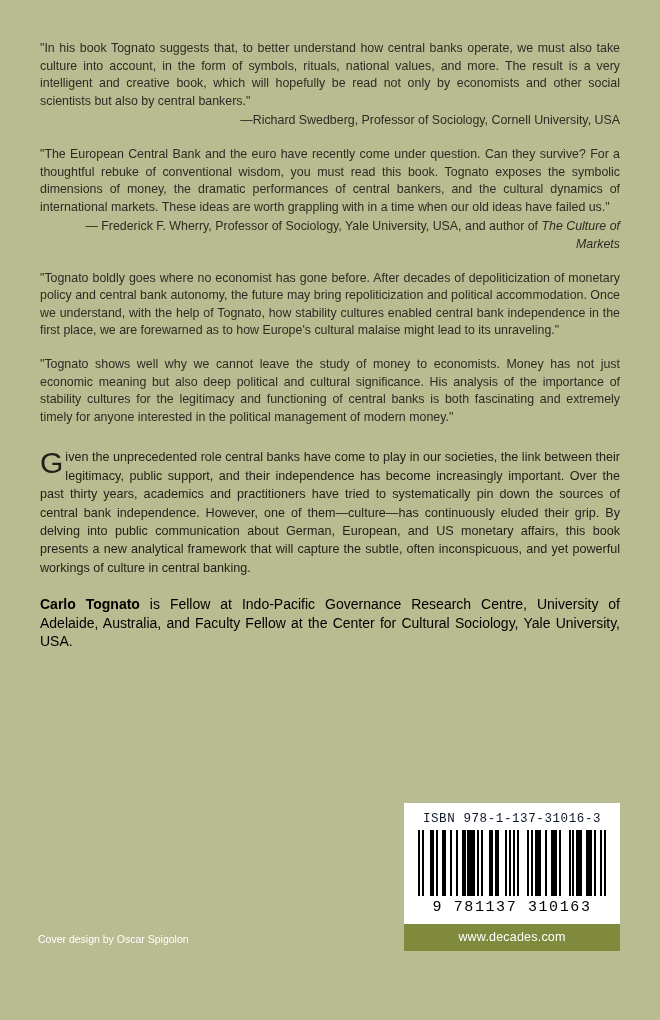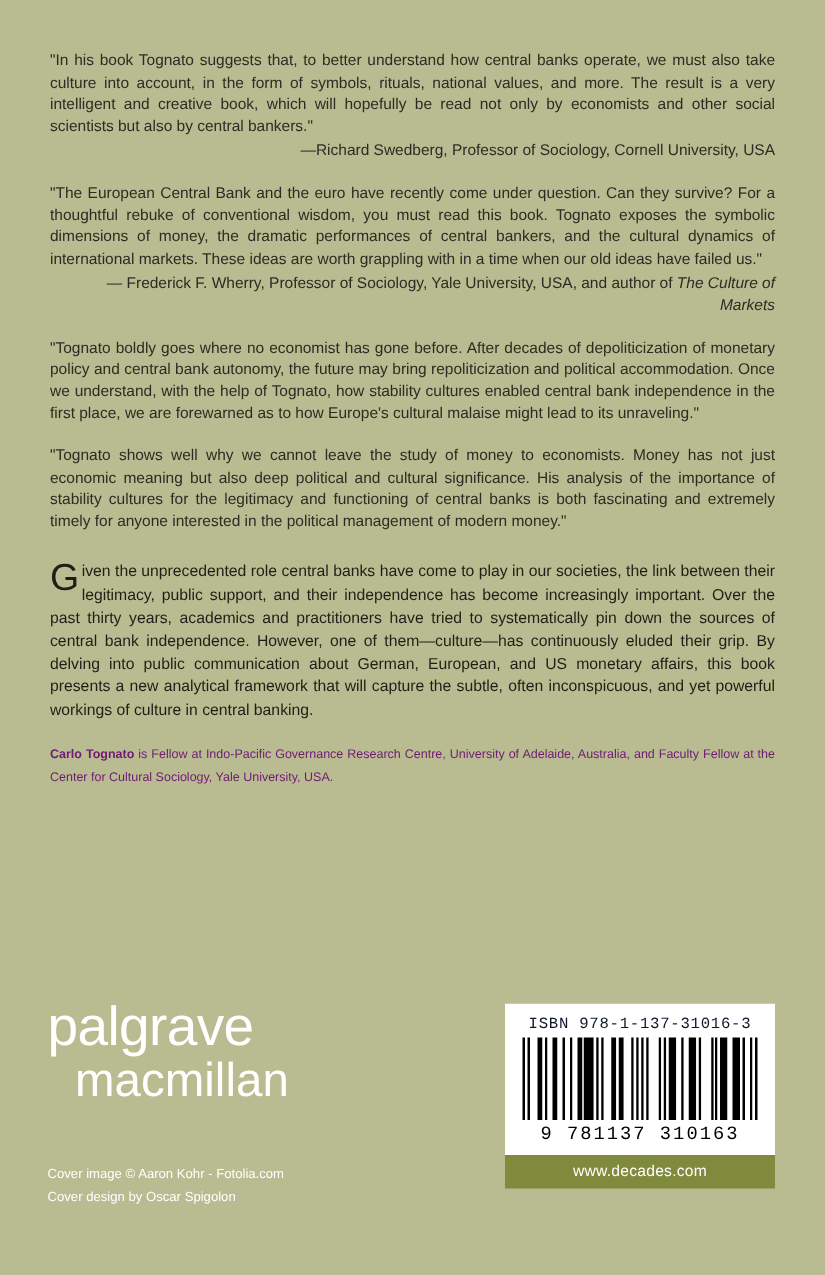--- a/index.html
+++ b/index.html
@@ -51,22 +51,22 @@
   }
   .dropcap {
     float: left;
     font-size: 30px;
     line-height: 25px;
     padding: 2px 2px 0 0;
     font-weight: 400;
     color: #1f1f18;
   }
   .author-note {
-    color: #701a75;
-    font-size: 10px;
+    color: #000000;
+    font-size: 14px;
     line-height: 18.4px;
     text-align: justify;
     margin-top: 18px;
   }
   .author-note b {
     font-weight: bold;
   }
 
   .logo {
     position: absolute;
@@ -167,27 +167,22 @@
   </div>
 
   <div class="main-desc">
     <span class="dropcap">G</span><span>iven the unprecedented role central banks have come to play in our societies, the link between their legitimacy, public support, and their independence has become increasingly important. Over the past thirty years, academics and practitioners have tried to systematically pin down the sources of central bank independence. However, one of them—culture—has continuously eluded their grip. By delving into public communication about German, European, and US monetary affairs, this book presents a new analytical framework that will capture the subtle, often inconspicuous, and yet powerful workings of culture in central banking.</span>
   </div>
 
   <div class="author-note">
     <b>Carlo Tognato</b><span> is Fellow at Indo-Pacific Governance Research Centre, University of Adelaide, Australia, and Faculty Fellow at the Center for Cultural Sociology, Yale University, USA.</span>
   </div>
 
-  <div class="logo">
-    <div class="line1">palgrave</div>
-    <div class="line2">macmillan</div>
-  </div>
 
   <div class="credits">
-    <div>Cover image © Aaron Kohr - Fotolia.com</div>
     <div>Cover design by Oscar Spigolon</div>
   </div>
 
   <div class="isbn-block">
     <div class="isbn-text">ISBN  978-1-137-31016-3</div>
     <div class="barcode" id="barcode">
         <div class="bar" style="flex: 1 0 0px;"></div>
         <div class="space" style="flex: 1 0 0px;"></div>
         <div class="bar" style="flex: 1 0 0px;"></div>
         <div class="space" style="flex: 3 0 0px;"></div>

